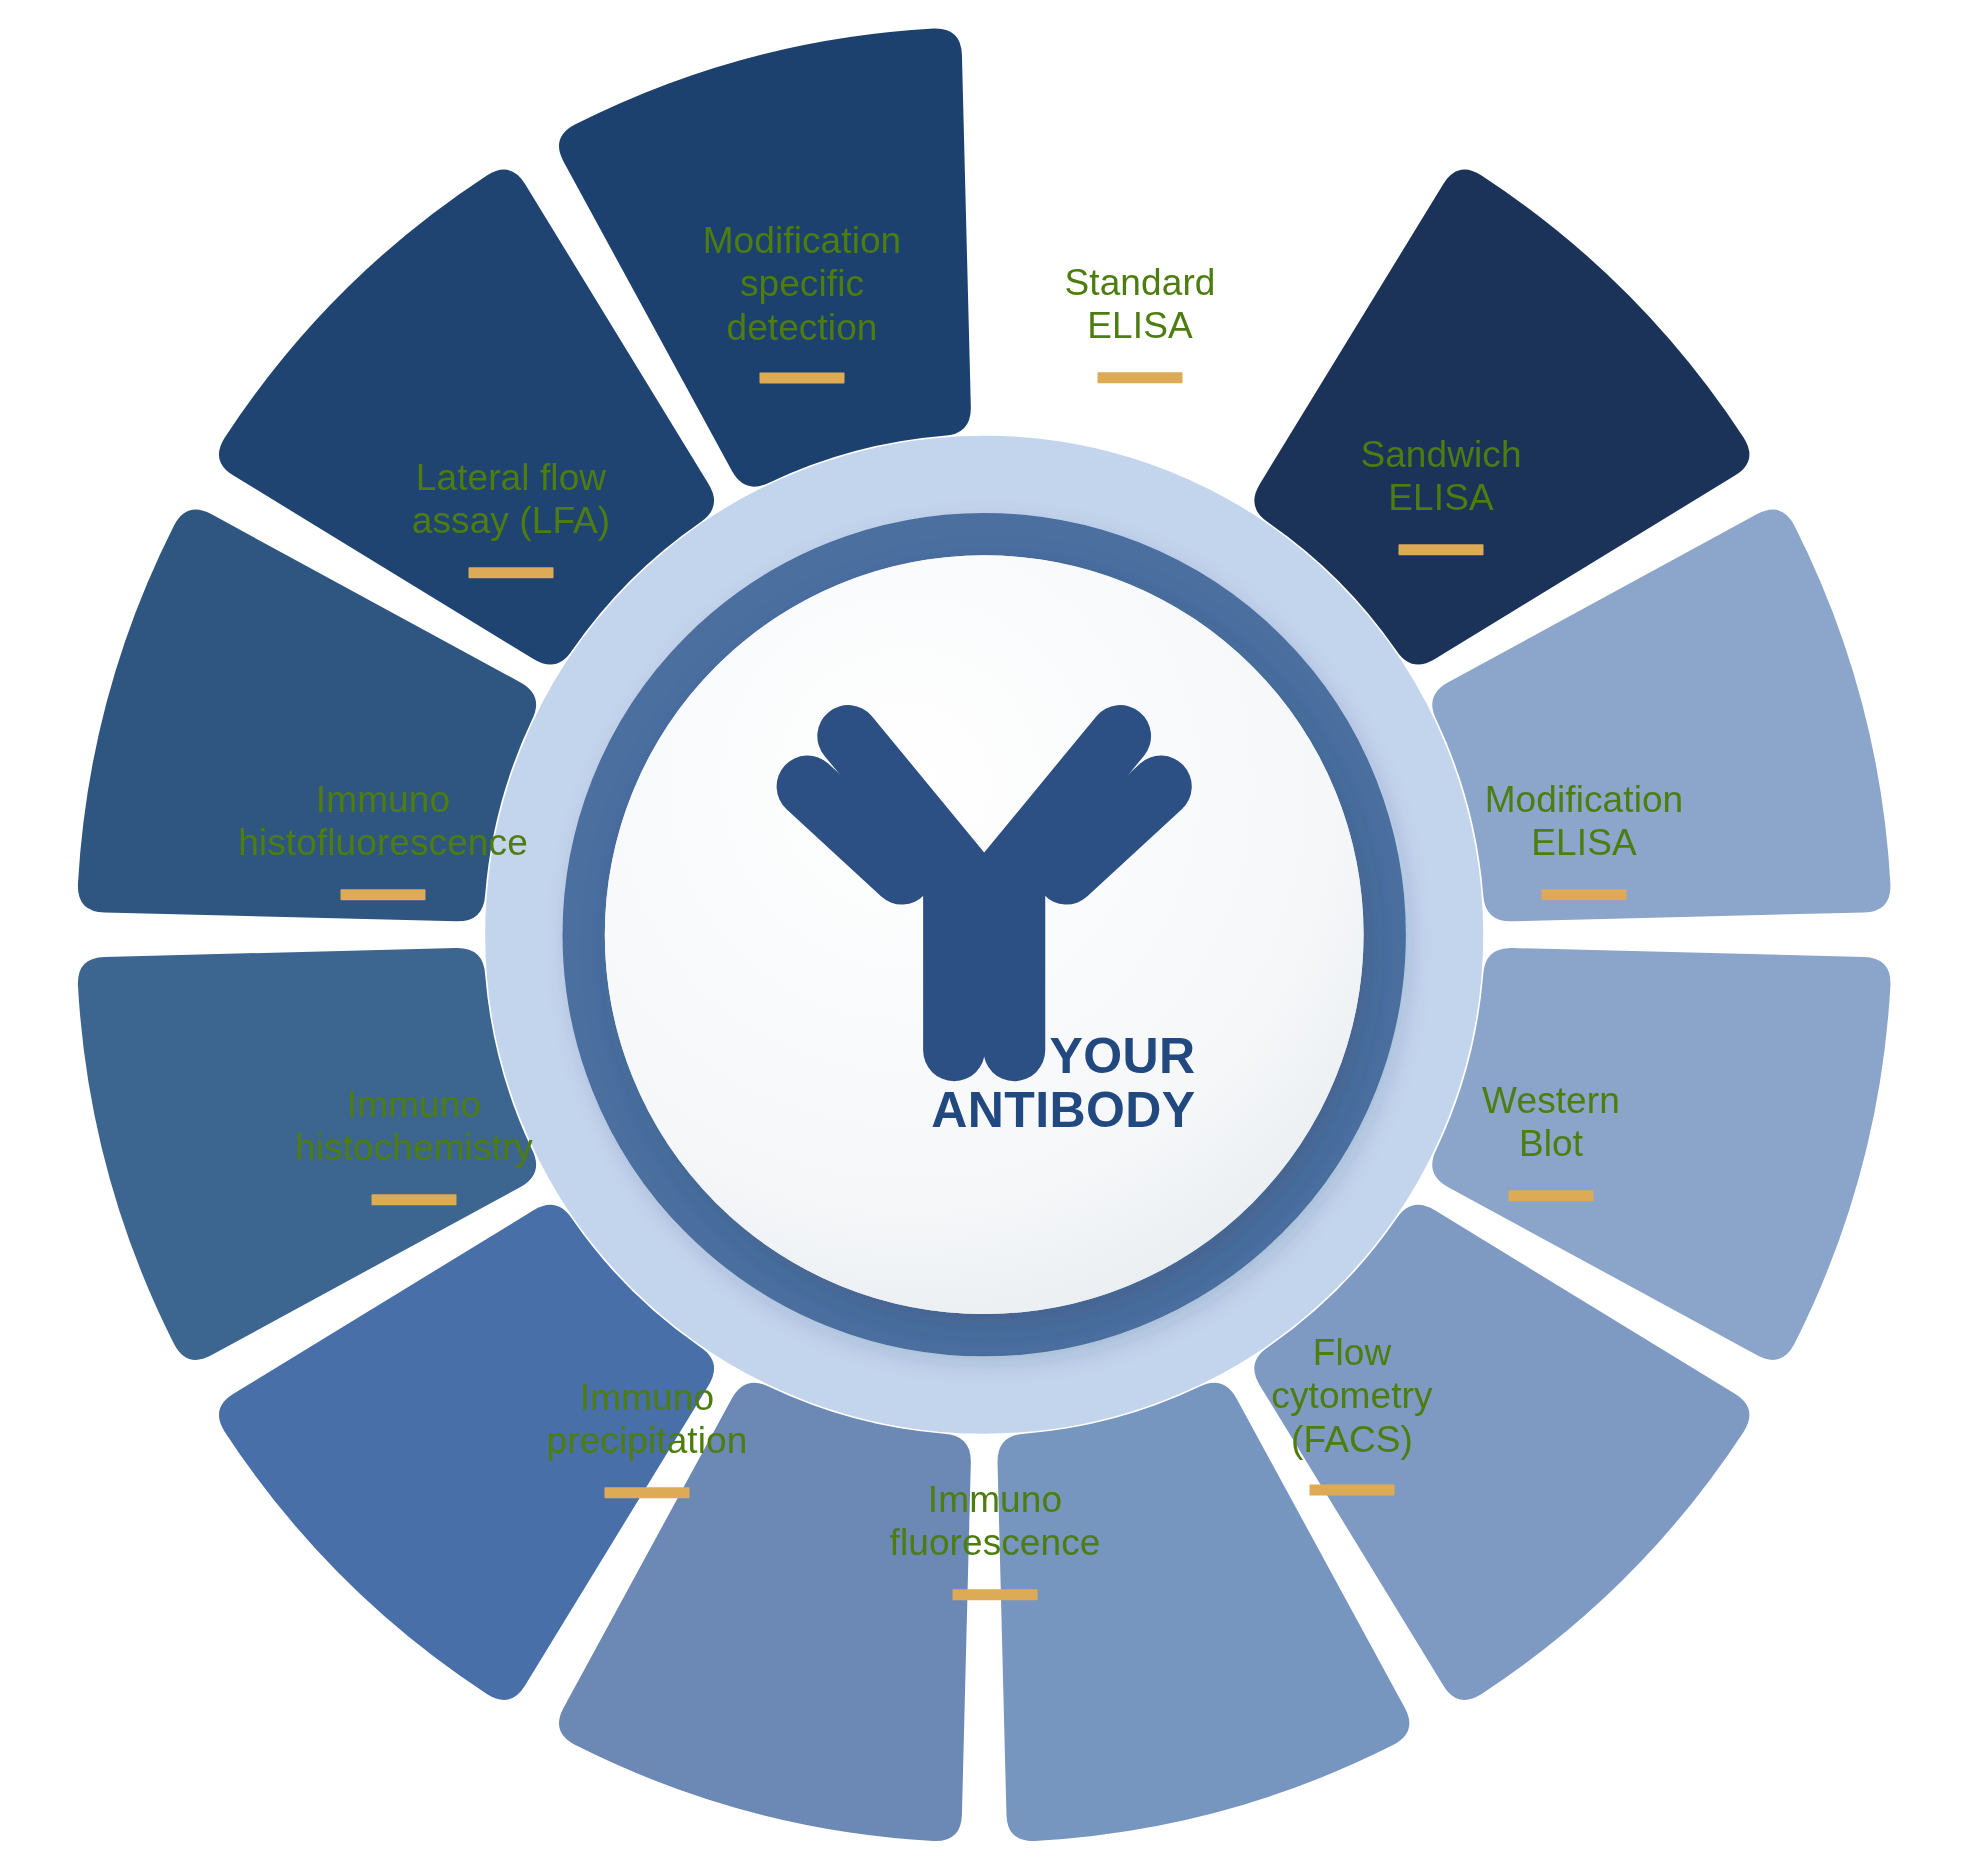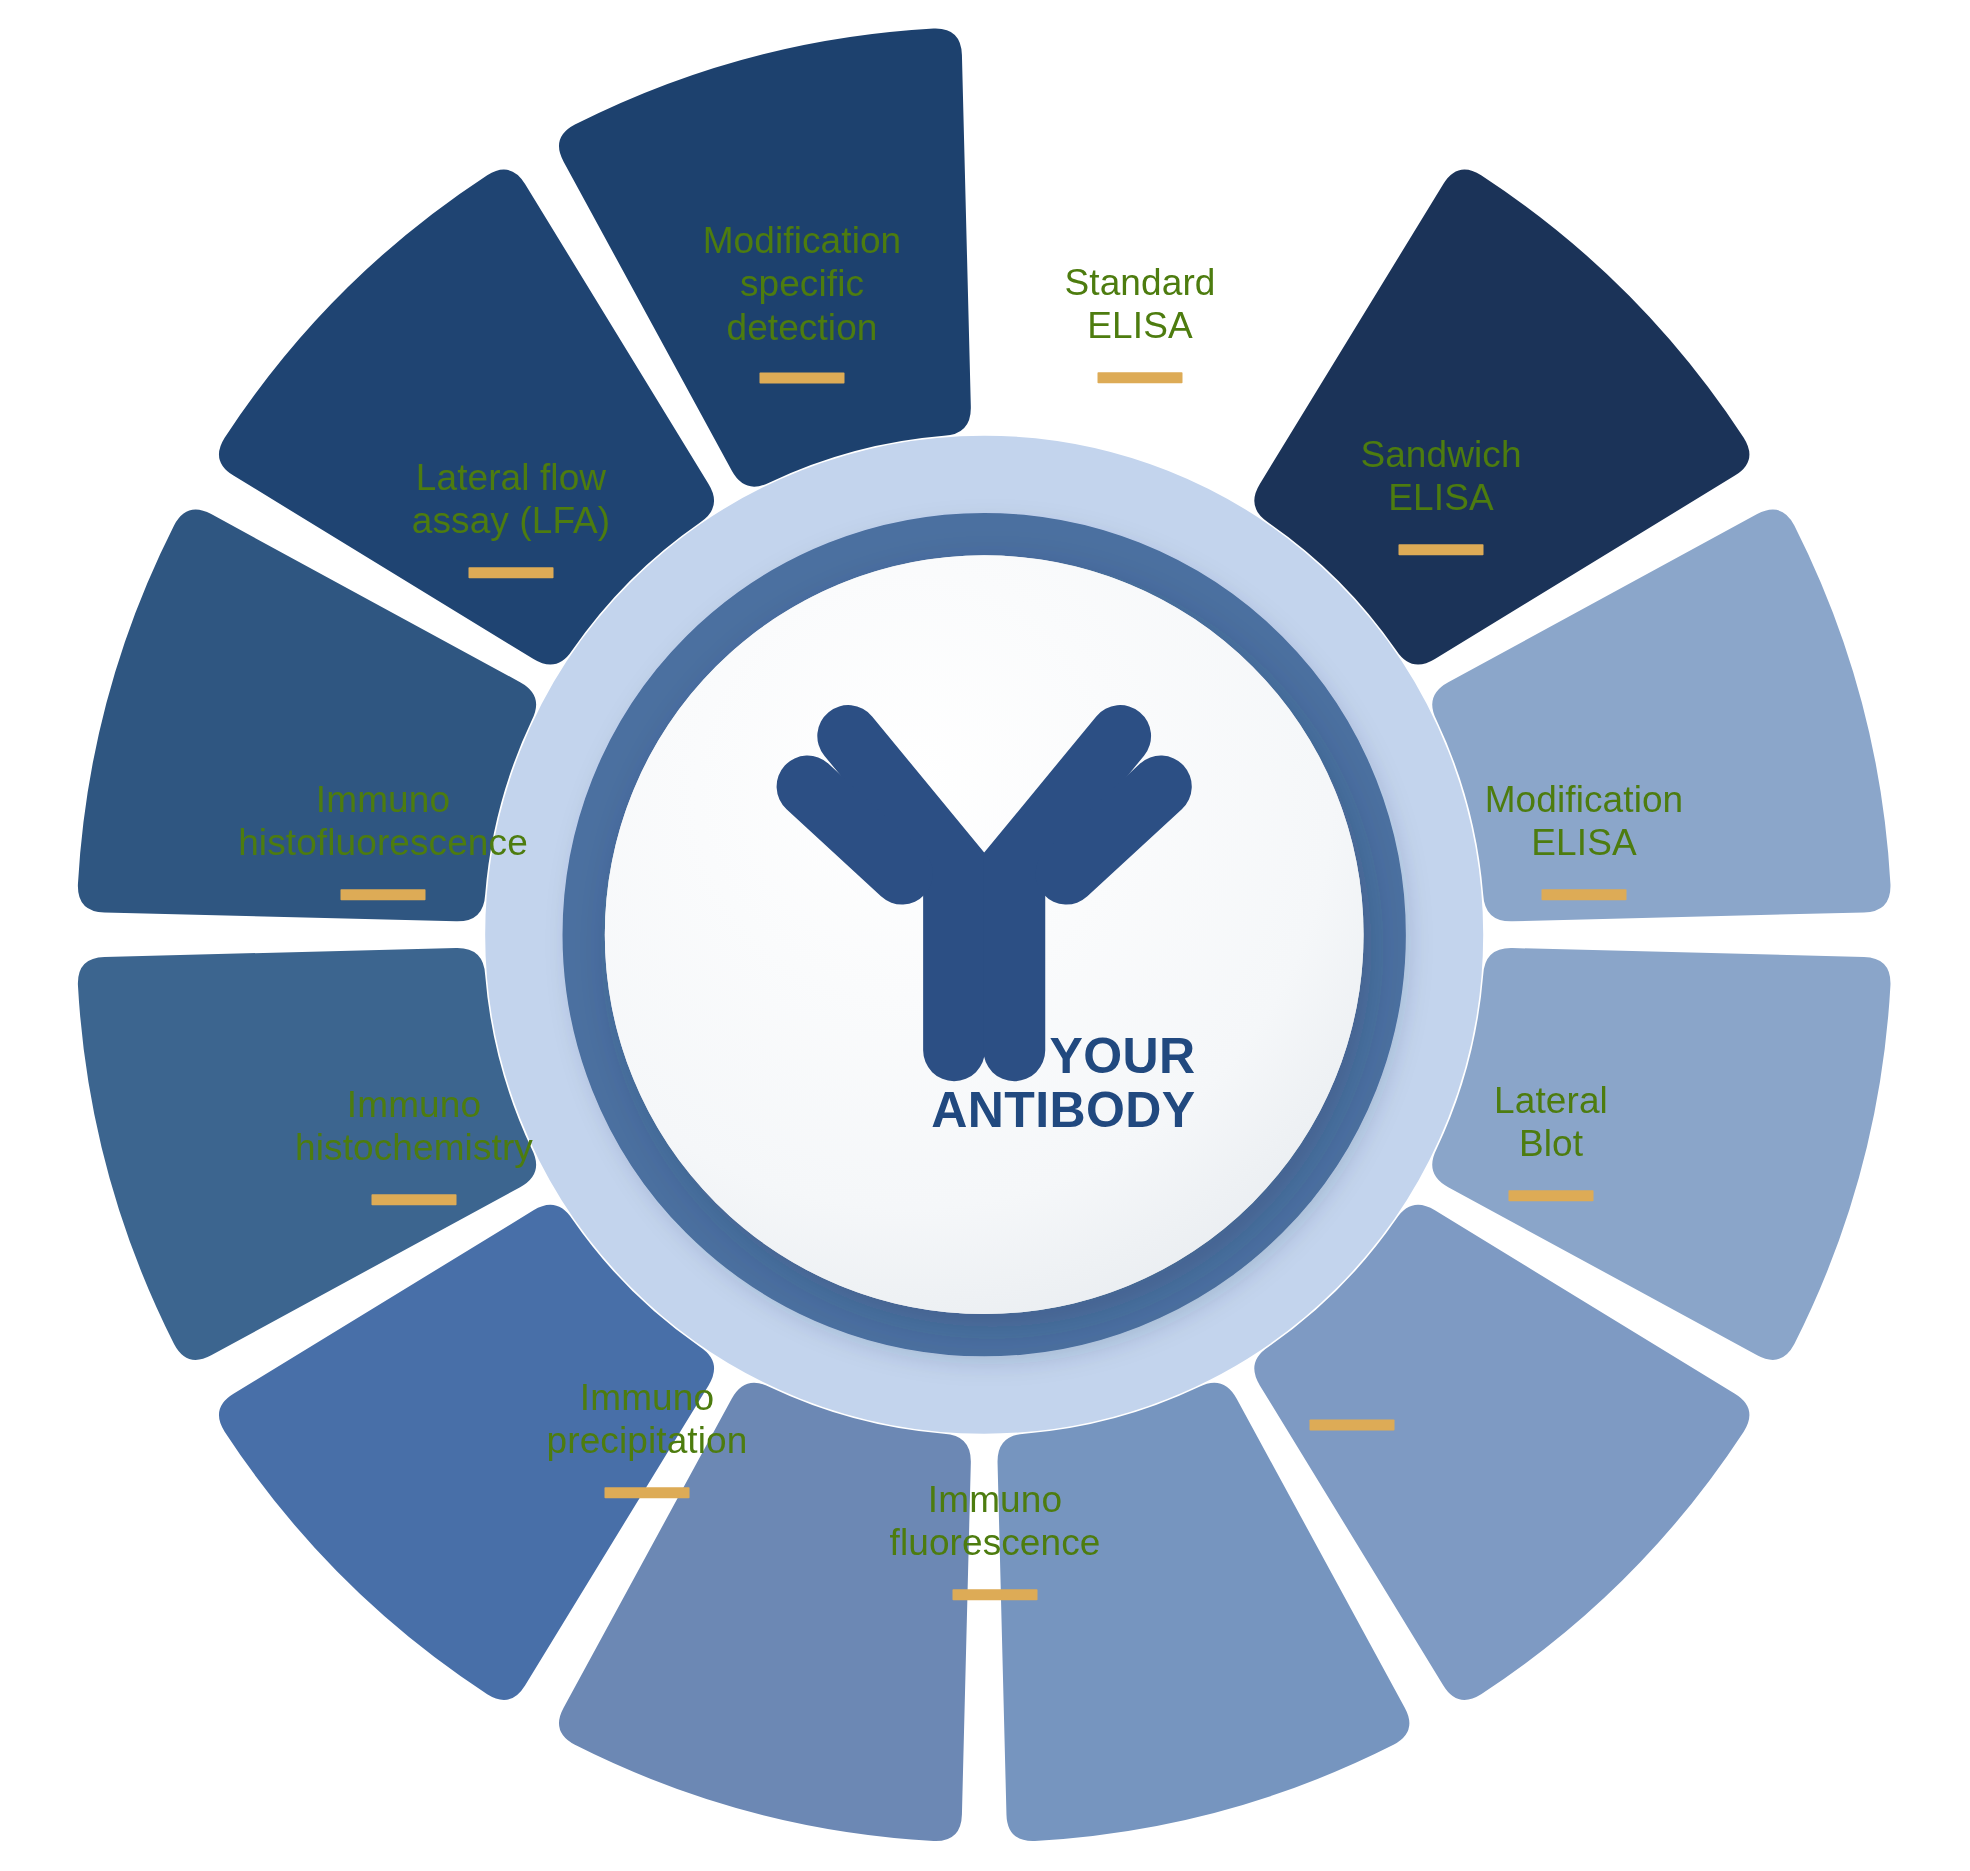--- a/index.html
+++ b/index.html
@@ -123,25 +123,28 @@
         <span class="txt">Sandwich
 ELISA</span>
         <span class="rule" style="background: rgb(221, 171, 86);"></span>
       </div>
       <div class="seg-label" style="left: 1584px; top: 839px;">
         <span class="txt">Modification
 ELISA</span>
         <span class="rule" style="background: rgb(221, 171, 86);"></span>
       </div>
       <div class="seg-label" style="left: 1551px; top: 1140px;">
-        <span class="txt">Lateral
+        <span class="txt">Western
 Blot</span>
         <span class="rule" style="background: rgb(221, 171, 86);"></span>
       </div>
       <div class="seg-label" style="left: 1352px; top: 1413px;">
+        <span class="txt">Flow
+cytometry
+(FACS)</span>
         <span class="rule" style="background: rgb(221, 171, 86);"></span>
       </div>
       <div class="seg-label" style="left: 995px; top: 1539px;">
         <span class="txt">Immuno
 fluorescence</span>
         <span class="rule" style="background: rgb(221, 171, 86);"></span>
       </div>
       <div class="seg-label" style="left: 647px; top: 1437px;">
         <span class="txt">Immuno
 precipitation</span>

